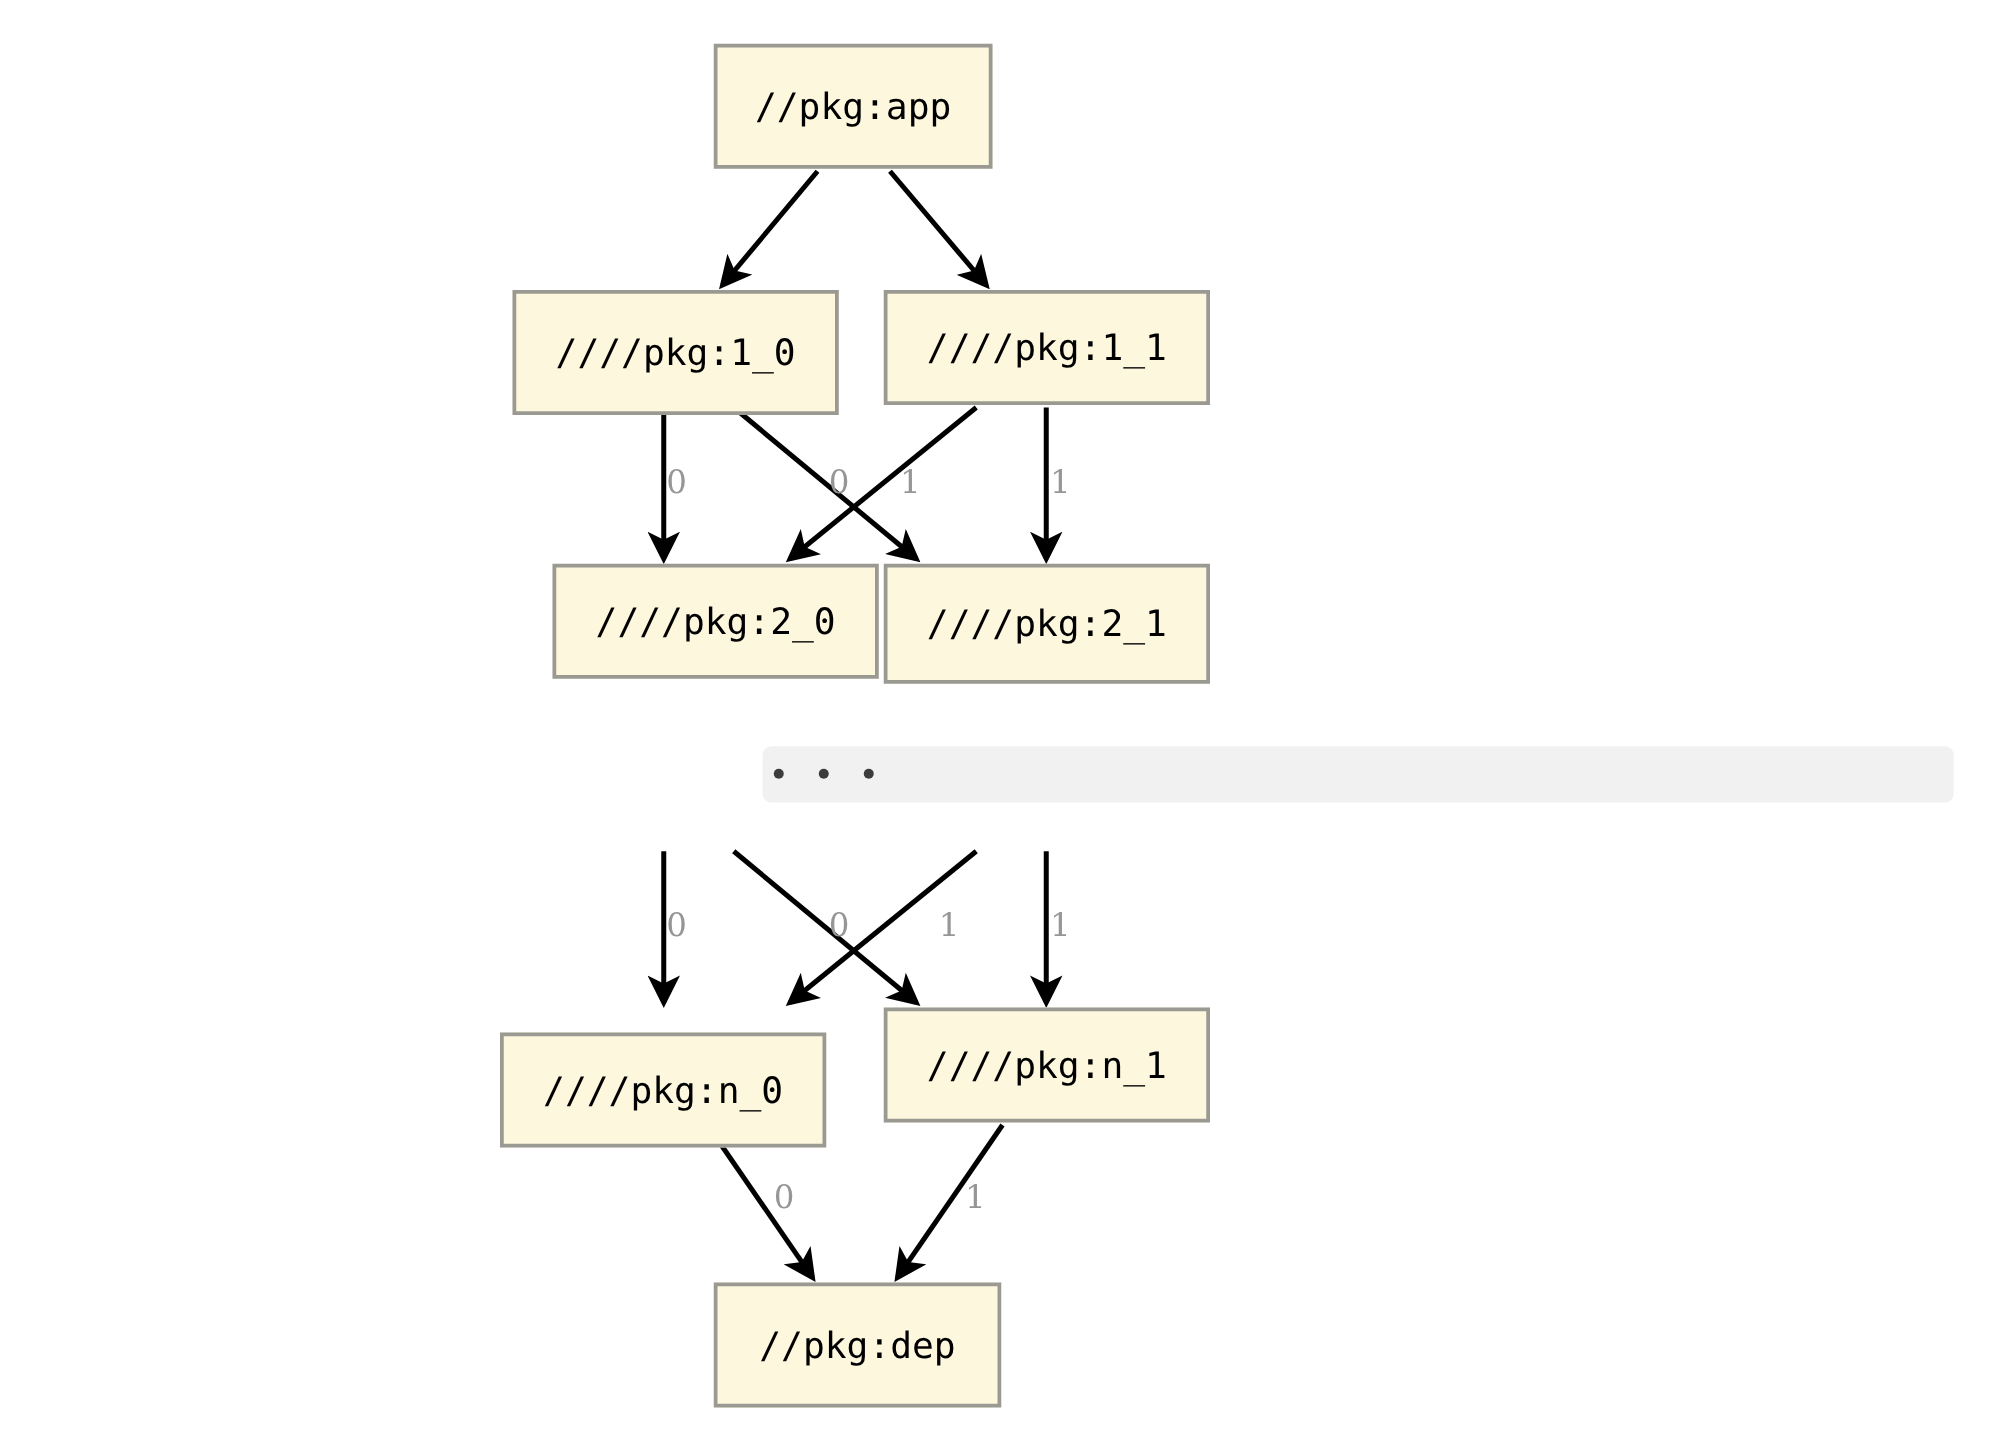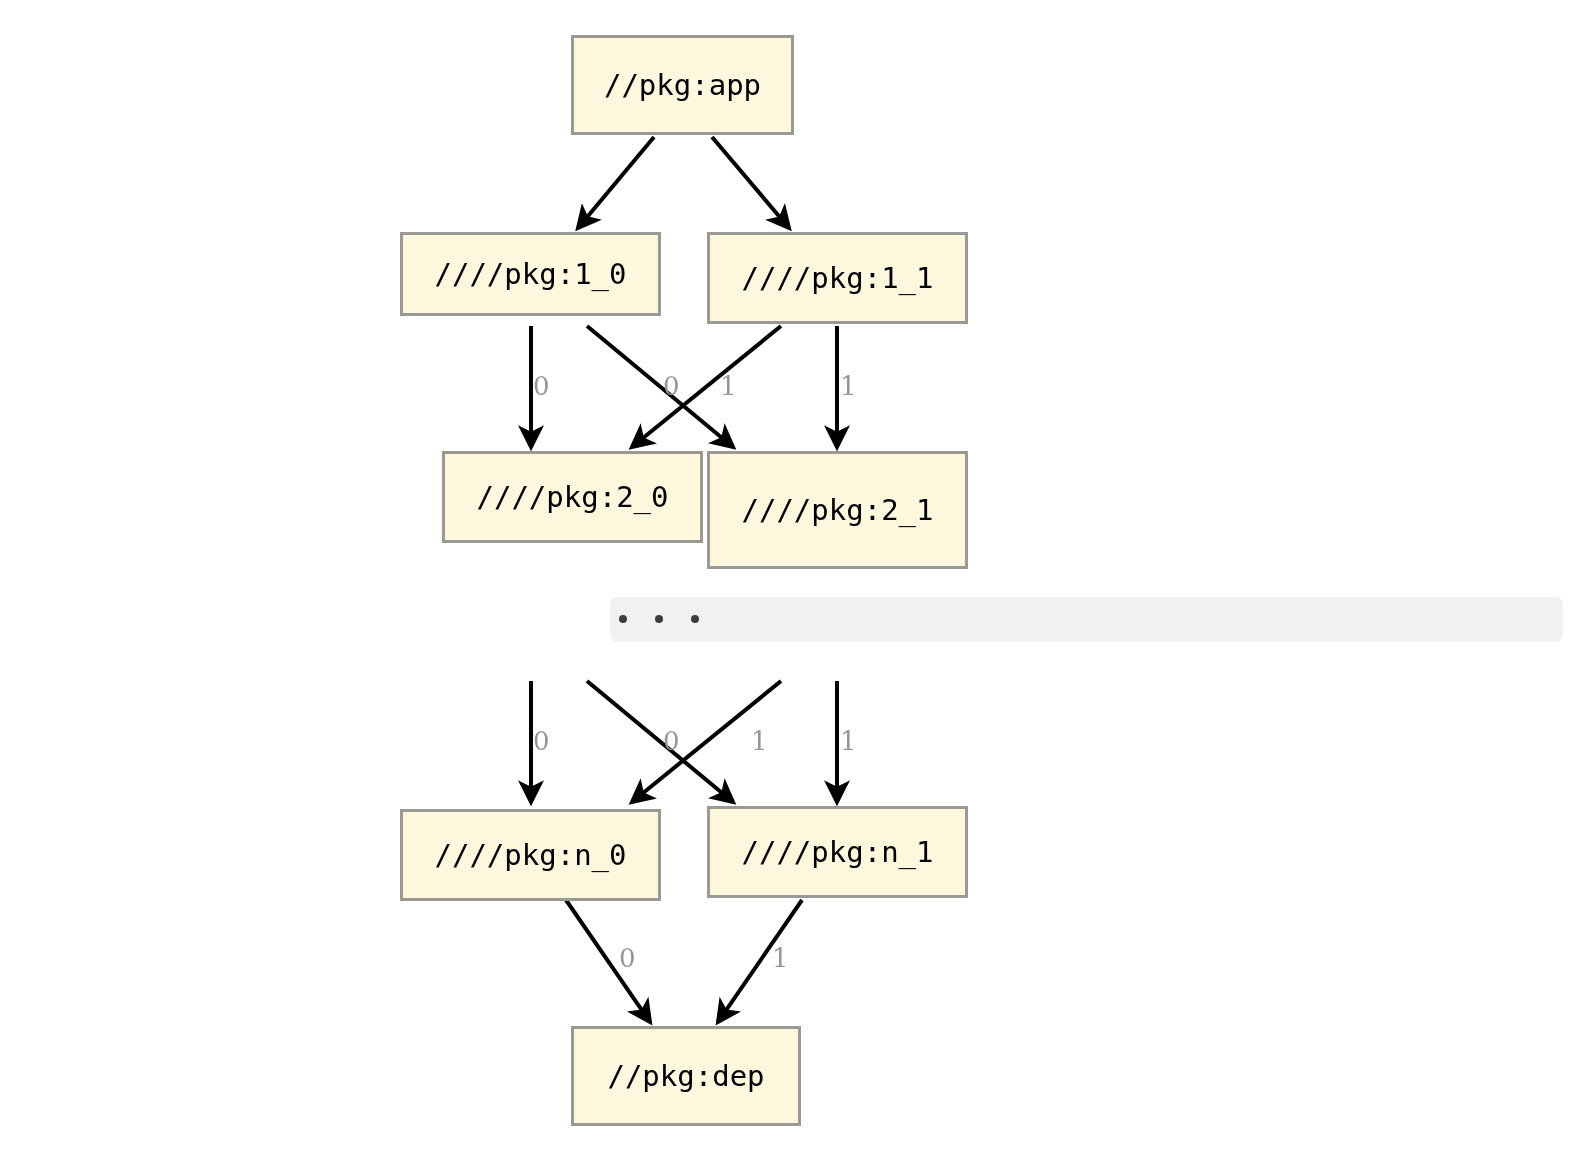--- a/index.html
+++ b/index.html
@@ -85,33 +85,33 @@
         <line x1="837" y1="681" x2="837" y2="802" stroke="#000000" stroke-width="4" marker-end="url(#arrow)"></line>
         <line x1="566" y1="900" x2="650" y2="1022" stroke="#000000" stroke-width="4" marker-end="url(#arrow)"></line>
         <line x1="802" y1="900" x2="718" y2="1022" stroke="#000000" stroke-width="4" marker-end="url(#arrow)"></line>
       </g>
   </svg>
 
   <div id="nodes-layer">
       <div class="node-box" style="left: 571px; top: 35px; width: 223px; height: 100px; background: rgb(253, 247, 222); border-color: rgb(154, 154, 146);">
         <span class="node-label">//pkg:app</span>
       </div>
-      <div class="node-box" style="left: 400px; top: 232px; width: 261px; height: 84px; background: rgb(253, 247, 222); border-color: rgb(154, 154, 146);">
+      <div class="node-box" style="left: 410px; top: 232px; width: 261px; height: 100px; background: rgb(253, 247, 222); border-color: rgb(154, 154, 146);">
         <span class="node-label">////pkg:1_0</span>
       </div>
       <div class="node-box" style="left: 707px; top: 232px; width: 261px; height: 92px; background: rgb(253, 247, 222); border-color: rgb(154, 154, 146); justify-content: center;">
         <span class="node-label">////pkg:1_1</span>
       </div>
       <div class="node-box" style="left: 400px; top: 451px; width: 261px; height: 92px; background: rgb(253, 247, 222); border-color: rgb(154, 154, 146); margin-left: 42px;">
         <span class="node-label">////pkg:2_0</span>
       </div>
-      <div class="node-box" style="left: 707px; top: 451px; width: 261px; height: 118px; background: rgb(253, 247, 222); border-color: rgb(154, 154, 146);">
+      <div class="node-box" style="left: 707px; top: 451px; width: 261px; height: 96px; background: rgb(253, 247, 222); border-color: rgb(154, 154, 146);">
         <span class="node-label">////pkg:2_1</span>
       </div>
-      <div class="node-box" style="left: 400px; top: 809px; width: 261px; height: 92px; background: rgb(253, 247, 222); border-color: rgb(154, 154, 146); text-align: center;">
+      <div class="node-box" style="left: 400px; top: 826px; width: 261px; height: 92px; background: rgb(253, 247, 222); border-color: rgb(154, 154, 146); text-align: center;">
         <span class="node-label">////pkg:n_0</span>
       </div>
       <div class="node-box" style="left: 707px; top: 806px; width: 261px; height: 92px; background: rgb(253, 247, 222); border-color: rgb(154, 154, 146);">
         <span class="node-label">////pkg:n_1</span>
       </div>
       <div class="node-box" style="left: 571px; top: 1026px; width: 230px; height: 100px; background: rgb(253, 247, 222); border-color: rgb(154, 154, 146);">
         <span class="node-label">//pkg:dep</span>
       </div>
     </div>
   <div id="labels-layer">

